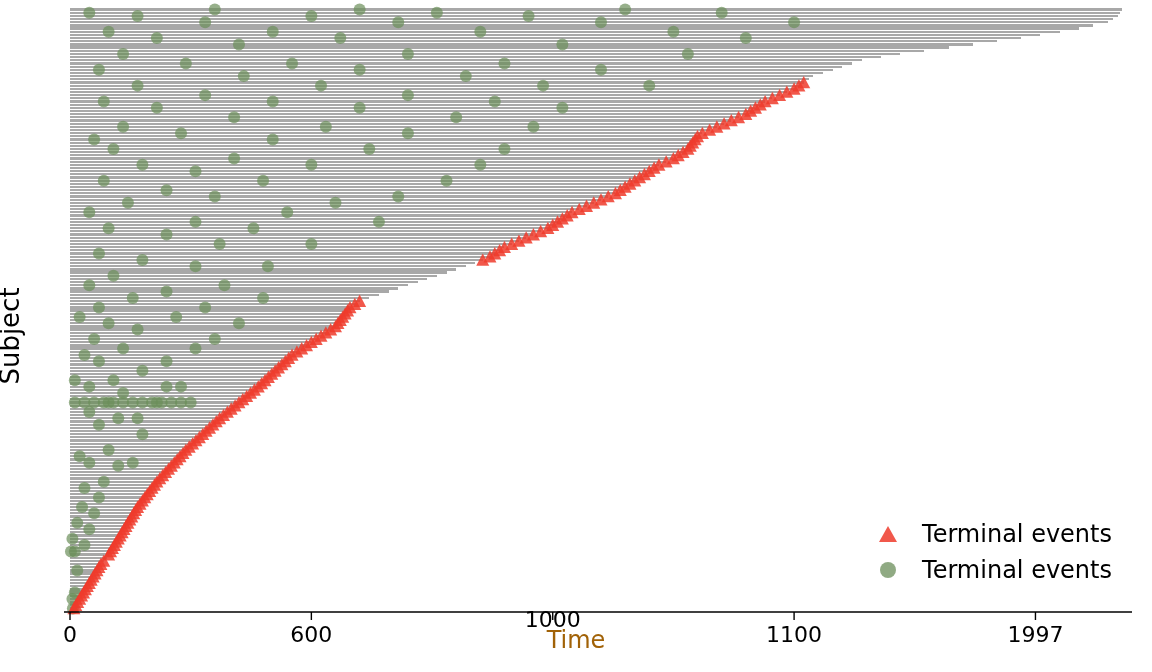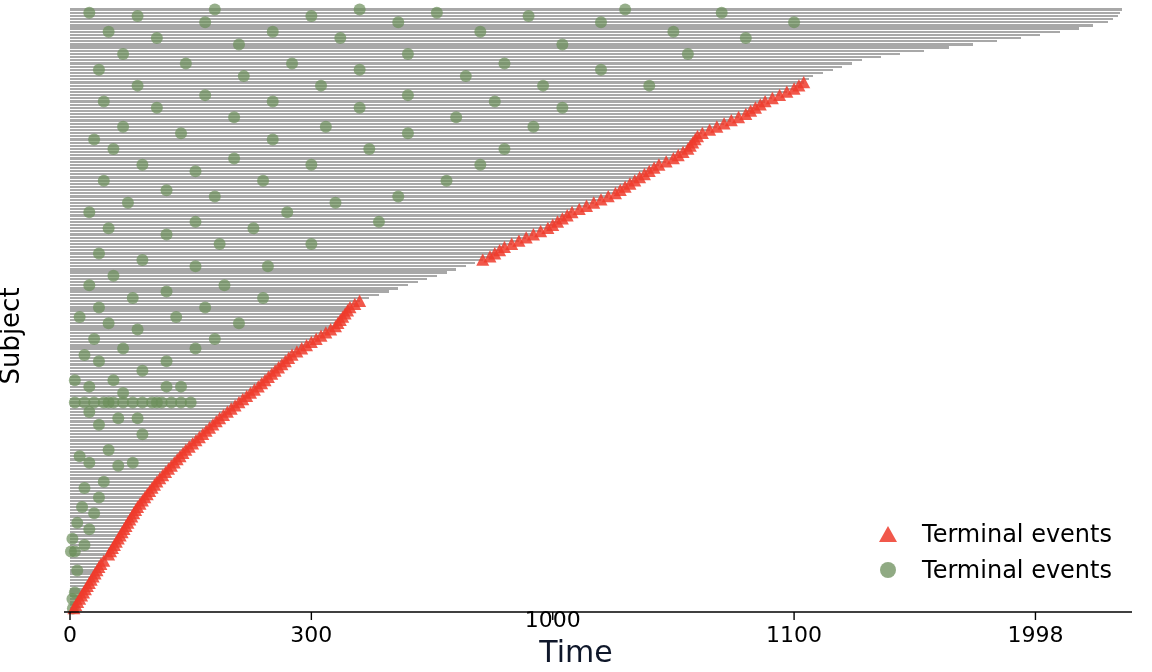--- a/index.html
+++ b/index.html
@@ -21,24 +21,24 @@
     left: 10px;
     top: 50%;
     transform: translate(-50%, -50%) rotate(-90deg);
     transform-origin: center;
     font-size: 26px;
     color: #000;
   }
   .xlabel {
     position: absolute;
     left: 50%;
-    bottom: 3px;
+    bottom: 18px;
     transform: translateX(-50%);
-    font-size: 30px;
-    color: #0f172a;
+    font-size: 24px;
+    color: #a16207;
   }
   #plot {
     position: absolute;
     left: 0;
     top: 0;
   }
   .tick-label {
     position: absolute;
     font-size: 22px;
     color: #000;
@@ -583,24 +583,24 @@
       <line x1="552.7272727272727" x2="552.7272727272727" y1="612" y2="620" stroke="#000000" stroke-width="1.4"></line>
       <line x1="794.090909090909" x2="794.090909090909" y1="612" y2="620" stroke="#000000" stroke-width="1.4"></line>
       <line x1="1035.4545454545455" x2="1035.4545454545455" y1="612" y2="620" stroke="#000000" stroke-width="1.4"></line>
     </svg>
 
   <div class="ylabel">Subject</div>
   <div class="xlabel">Time</div>
 
   <div id="xtick-container">
       <div class="tick-label" style="left: 70px; top: 622px;">0</div>
-      <div class="tick-label" style="left: 311.364px; top: 622px;">300</div>
+      <div class="tick-label" style="left: 311.364px; top: 622px;">600</div>
       <div class="tick-label" style="left: 552.727px; top: 607px;">1000</div>
       <div class="tick-label" style="left: 794.091px; top: 622px;">1100</div>
-      <div class="tick-label" style="left: 1035.45px; top: 622px;">1998</div>
+      <div class="tick-label" style="left: 1035.45px; top: 622px;">1997</div>
     </div>
 
   <div class="legend">
     <div class="legend-row">
       <span class="legend-symbol">
           <span class="tri"></span>
         </span>
       <span>Terminal events</span>
     </div>
     <div class="legend-row">

